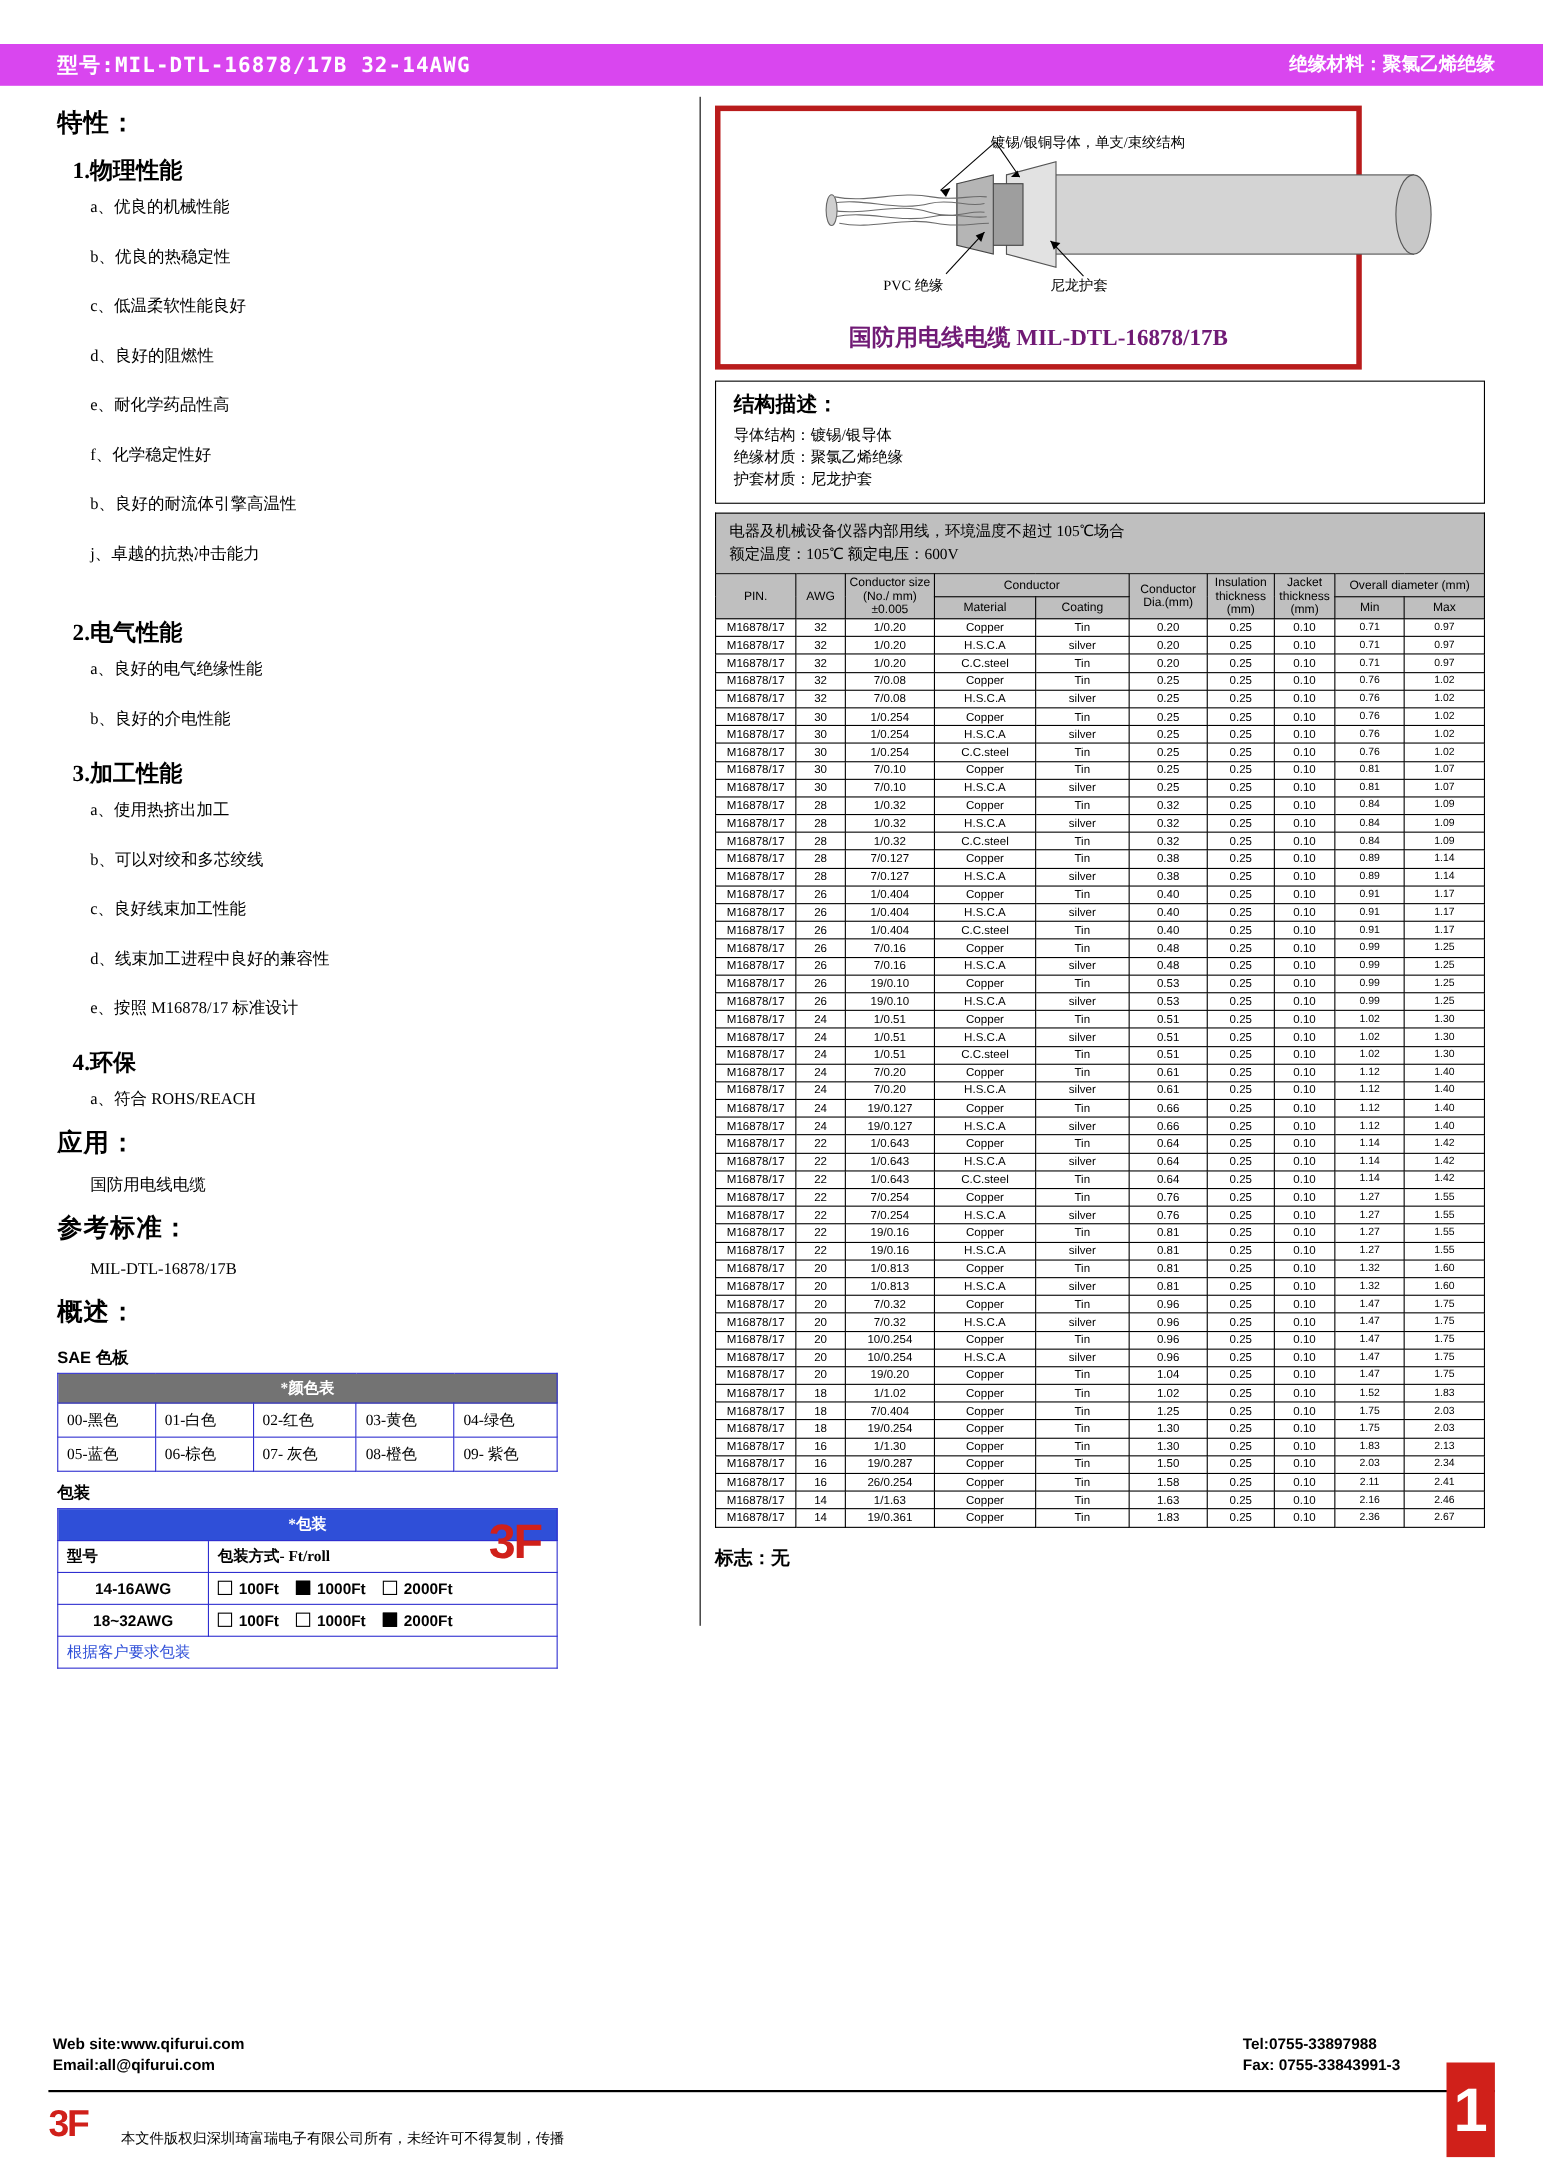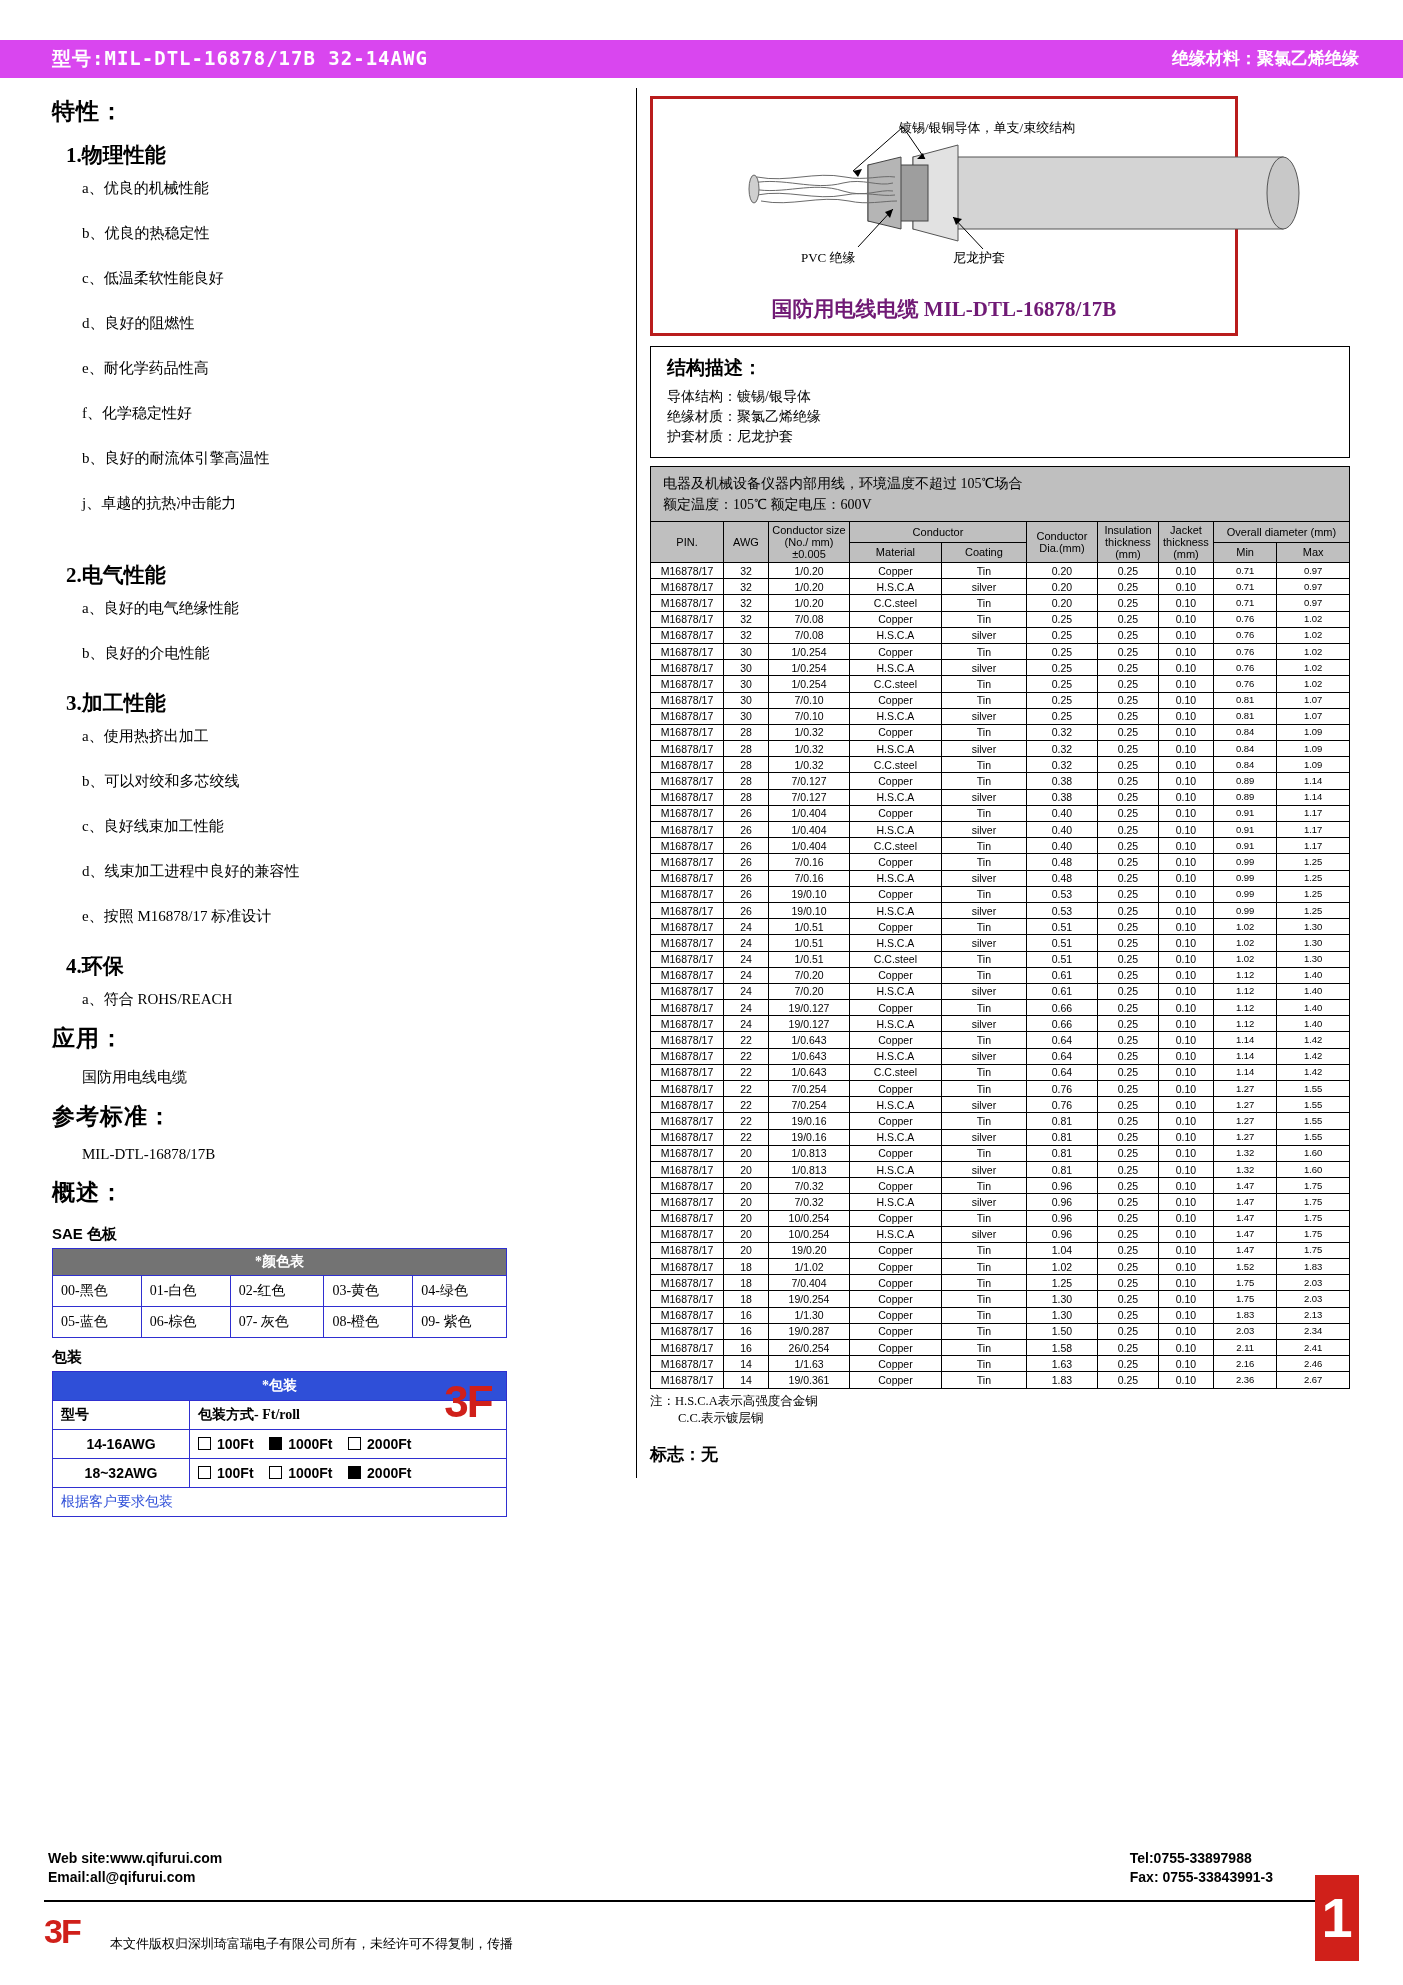--- a/index.html
+++ b/index.html
@@ -35,21 +35,21 @@
   .box{display:inline-block;width:11px;height:11px;border:1px solid #000;margin-right:6px;vertical-align:-1px;}
   .box.filled{background:#000;}
   .logo3f{position:absolute;left:430px;top:1372px;width:76px;height:60px;color:#d0201a;font-family:"Liberation Sans",sans-serif;font-weight:bold;font-size:44px;line-height:60px;text-align:center;letter-spacing:-2px;}
 
   
   .vline{position:absolute;left:636px;top:88px;width:1px;height:1390px;background:#000;}
 
   
   .right{position:absolute;left:650px;top:96px;width:700px;}
 
-  .figbox{position:relative;width:588px;height:240px;border:3px solid #b91c1c;box-sizing:border-box;}
+  .figbox{position:relative;width:588px;height:240px;border:5px solid #b91c1c;box-sizing:border-box;}
   .figcap{position:absolute;left:0;right:0;bottom:10px;text-align:center;color:#701a75;font-size:21px;font-weight:bold;}
   .anncap{position:absolute;font-size:13px;}
 
   .structbox{position:relative;margin-top:10px;width:700px;height:112px;border:1px solid #000;box-sizing:border-box;padding:8px 16px;}
   .structbox .t{font-size:19px;font-weight:bold;margin-bottom:6px;}
   .structbox .r{font-size:14px;line-height:20px;}
 
   .envbox{position:relative;margin-top:8px;width:700px;box-sizing:border-box;border:1px solid #000;border-bottom:none;background:#bfbfbf;padding:6px 12px;font-size:14px;line-height:21px;}
 
   table.spec{width:700px;border-collapse:collapse;font-family:"Liberation Sans",sans-serif;font-size:10.5px;}
@@ -851,24 +851,20 @@
             <td>Tin</td>
             <td>1.83</td>
             <td>0.25</td>
             <td>0.10</td>
             <td class="small">2.36</td>
             <td class="small">2.67</td>
           </tr>
         </tbody>
     </table>
 
-    <div class="tnote">
-      <div>注：H.S.C.A表示高强度合金铜</div>
-      <div style="margin-left:28px;">C.C.表示镀层铜</div>
-    </div>
 
     <div class="mark">标志：无</div>
   </div>
 
   <div class="fweb">
     <div>Web site:www.qifurui.com</div>
     <div>Email:all@qifurui.com</div>
   </div>
   <div class="ftel">
     <div>Tel:0755-33897988</div>

